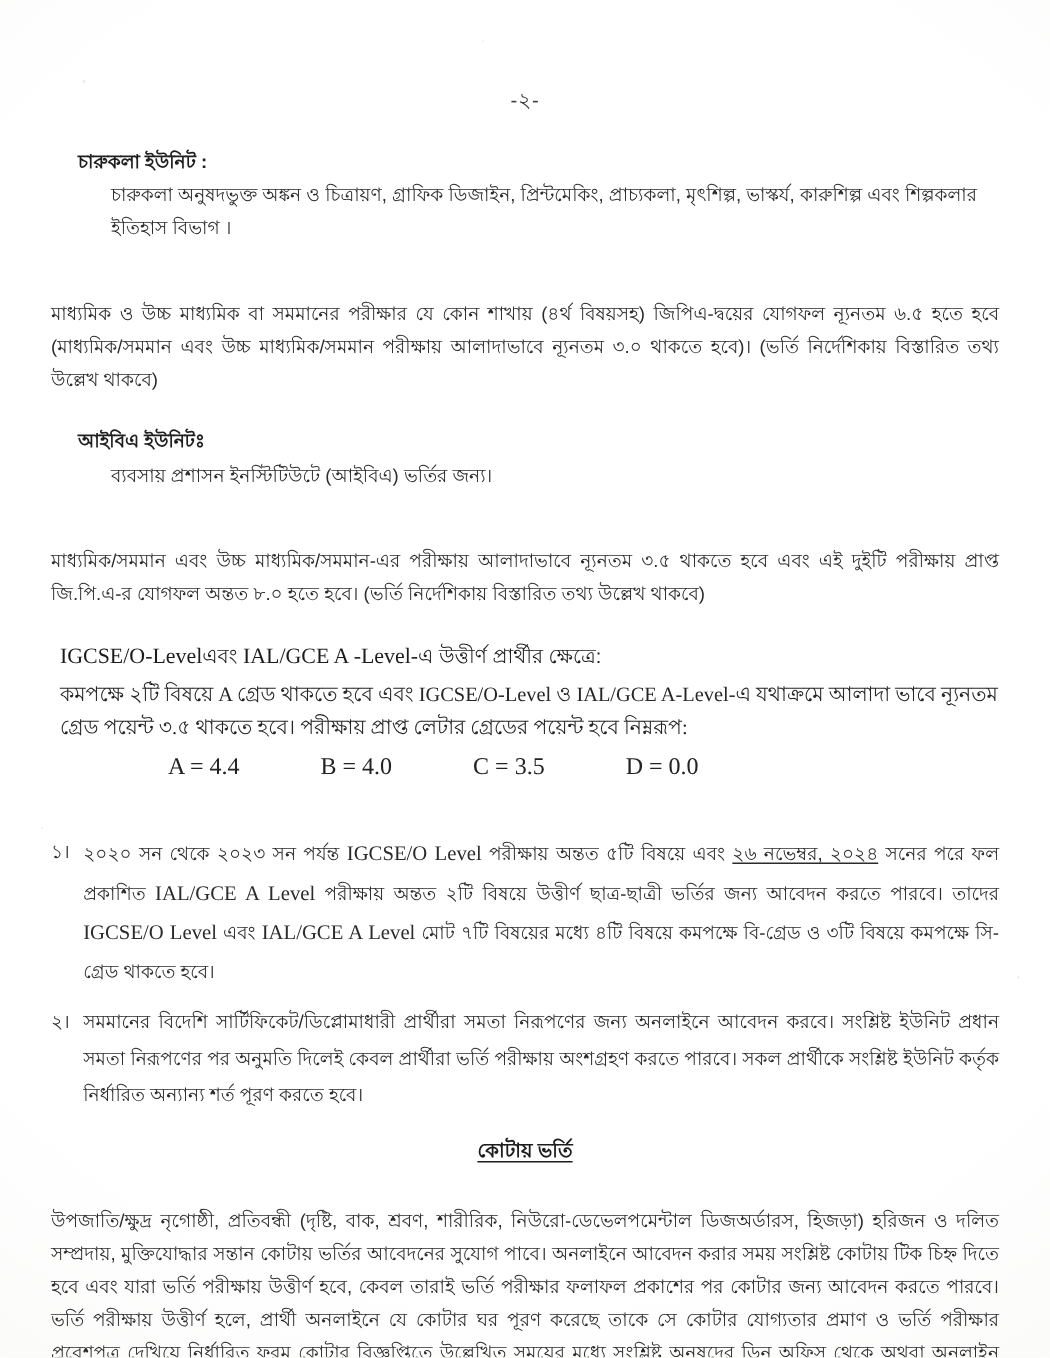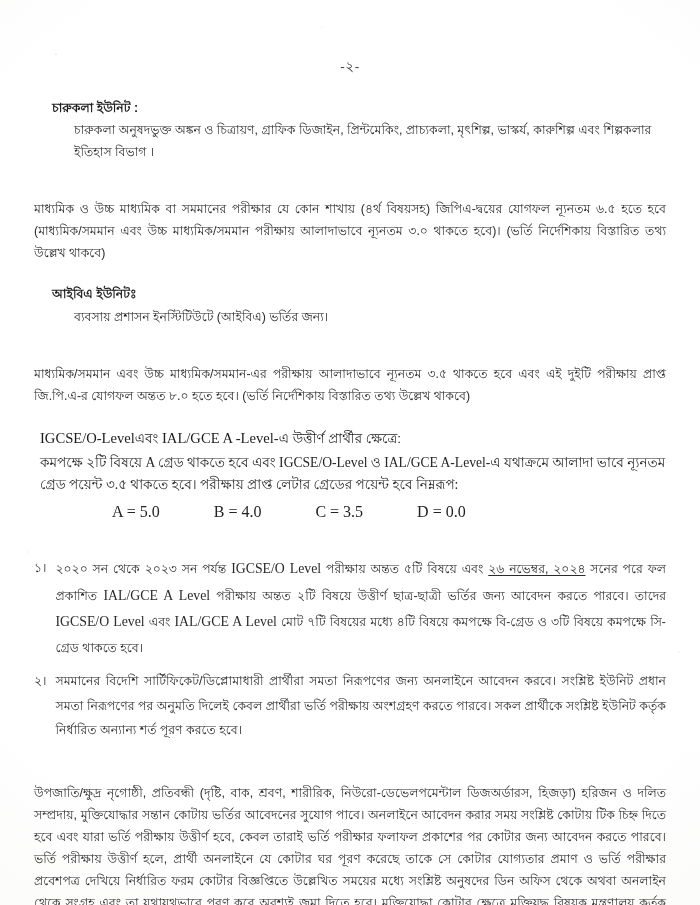--- a/index.html
+++ b/index.html
@@ -215,21 +215,21 @@
     <div class="gap-md"></div>
 
     <div class="heading-left">
       <span class="en">IGCSE/O-Level</span><span>এবং</span> <span class="en">IAL/GCE A -Level-</span><span>এ উত্তীর্ণ প্রার্থীর ক্ষেত্রে:</span>
     </div>
 
     <div class="serif-block">কমপক্ষে ২টি বিষয়ে A গ্রেড থাকতে হবে এবং IGCSE/O-Level ও IAL/GCE A-Level-এ যথাক্রমে আলাদা ভাবে ন্যূনতম</div>
     <div class="serif-block">গ্রেড পয়েন্ট ৩.৫ থাকতে হবে। পরীক্ষায় প্রাপ্ত লেটার গ্রেডের পয়েন্ট হবে নিম্নরূপ:</div>
 
     <div class="grade-row">
-      <span>A = 5.0</span>
+      <span>A = 4.4</span>
       <span>B = 4.0</span>
       <span>C = 3.5</span>
       <span>D = 0.0</span>
     </div>
 
     <div class="gap-lg"></div>
 
 
     <div class="gap-md"></div>
 
@@ -240,19 +240,20 @@
 
     <div class="gap-sm"></div>
 
     <div class="num-para">
       <span class="num">২।</span>
       <span class="txt">সমমানের বিদেশি সার্টিফিকেট/ডিপ্লোমাধারী প্রার্থীরা সমতা নিরূপণের জন্য অনলাইনে আবেদন করবে। সংশ্লিষ্ট ইউনিট প্রধান সমতা নিরূপণের পর অনুমতি দিলেই কেবল প্রার্থীরা ভর্তি পরীক্ষায় অংশগ্রহণ করতে পারবে। সকল প্রার্থীকে সংশ্লিষ্ট ইউনিট কর্তৃক নির্ধারিত অন্যান্য শর্ত পূরণ করতে হবে।</span>
     </div>
 
     <div class="gap-md"></div>
 
+    <div class="heading-center-plain">কোটায় ভর্তি</div>
 
     <div class="gap-sm"></div>
 
     <p class="bn para">উপজাতি/ক্ষুদ্র নৃগোষ্ঠী, প্রতিবন্ধী (দৃষ্টি, বাক, শ্রবণ, শারীরিক, নিউরো-ডেভেলপমেন্টাল ডিজঅর্ডারস, হিজড়া) হরিজন ও দলিত সম্প্রদায়, মুক্তিযোদ্ধার সন্তান কোটায় ভর্তির আবেদনের সুযোগ পাবে। অনলাইনে আবেদন করার সময় সংশ্লিষ্ট কোটায় টিক চিহ্ন দিতে হবে এবং যারা ভর্তি পরীক্ষায় উত্তীর্ণ হবে, কেবল তারাই ভর্তি পরীক্ষার ফলাফল প্রকাশের পর কোটার জন্য আবেদন করতে পারবে। ভর্তি পরীক্ষায় উত্তীর্ণ হলে, প্রার্থী অনলাইনে যে কোটার ঘর পূরণ করেছে তাকে সে কোটার যোগ্যতার প্রমাণ ও ভর্তি পরীক্ষার প্রবেশপত্র দেখিয়ে নির্ধারিত ফরম কোটার বিজ্ঞপ্তিতে উল্লেখিত সময়ের মধ্যে সংশ্লিষ্ট অনুষদের ডিন অফিস থেকে অথবা অনলাইন থেকে সংগ্রহ এবং তা যথাযথভাবে পূরণ করে অবশ্যই জমা দিতে হবে। মুক্তিযোদ্ধা কোটার ক্ষেত্রে মুক্তিযুদ্ধ বিষয়ক মন্ত্রণালয় কর্তৃক ইস্যুকৃত সনদপত্র, উপজাতি কোটার ক্ষেত্রে স্ব-স্ব উপজাতি/ক্ষুদ্র নৃগোষ্ঠী জেলা প্রশাসনের সনদপত্র, হরিজন ও দলিত সম্প্রদায় কোটার ক্ষেত্রে হরিজন ও দলিত সম্প্রদায় সংগঠন প্রধানের সনদপত্র, প্রতিবন্ধী (দৃষ্টি, বাক, শ্রবণ, শারীরিক, নিউরো-ডেভেলপমেন্টাল ডিজঅর্ডারস, হিজড়া) প্রার্থীদের ক্ষেত্রে উপযুক্ত সনদপত্র জমা দিতে হবে। বিভিন্ন কোটায় আসন বন্টন নিম্নরূপ:</p>
 
   </div>
 </div>
 
 </body></html>

